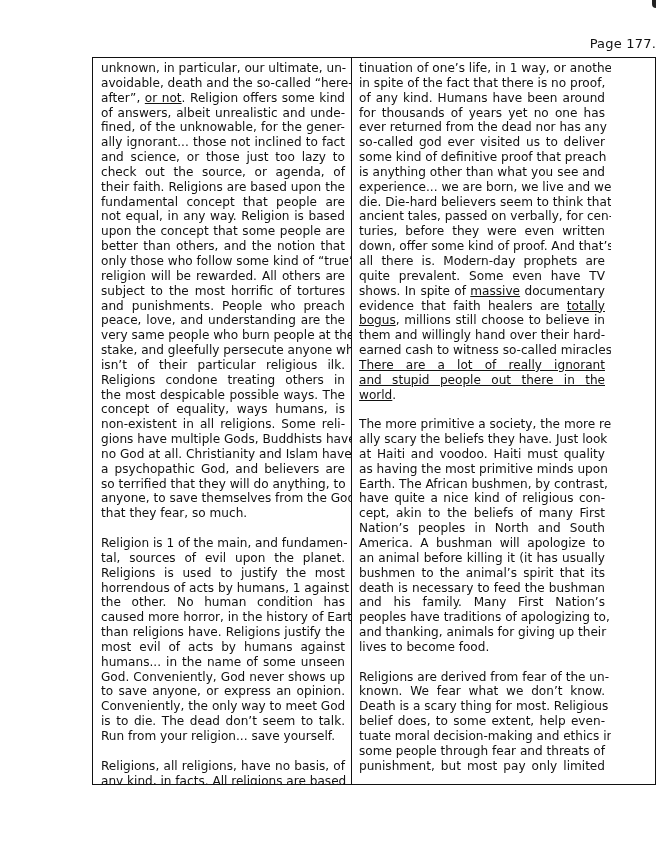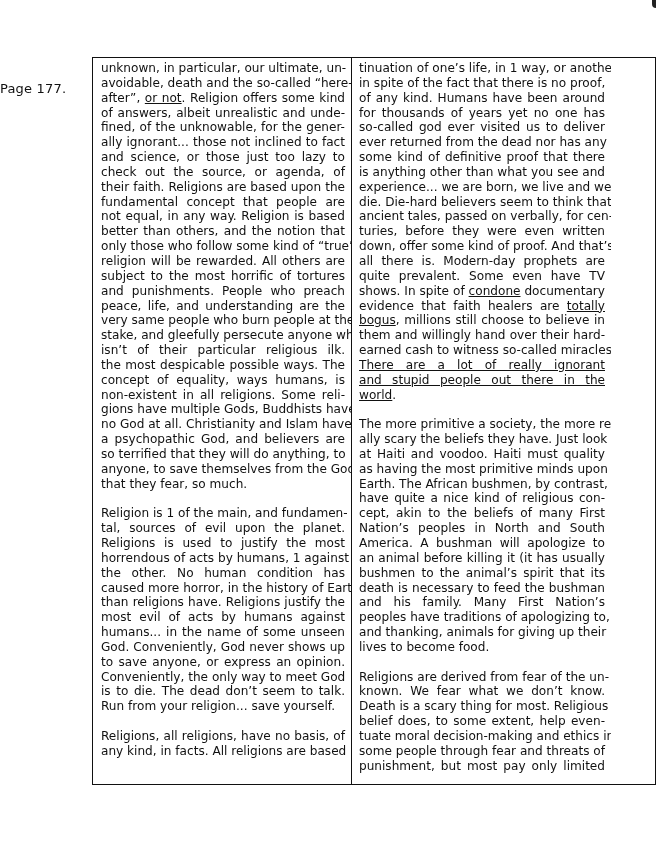--- a/index.html
+++ b/index.html
@@ -22,25 +22,24 @@
     width: 4px;
     height: 8px;
     background: #222;
     border-bottom-left-radius: 4px;
   }
   .page-header {
     position: absolute;
     top: 36px;
     left: 0;
     width: 656px;
-    text-align: left;
+    text-align: right;
     font-size: 13px;
     letter-spacing: 0.2px;
     color: #111;
-    margin-top: 45px;
   }
   .text-table {
     position: absolute;
     top: 57px;
     left: 92px;
     width: 564px;
     height: 728px;
     border: 1.5px solid #111;
     box-sizing: border-box;
     display: flex;
@@ -92,29 +91,31 @@
       <span class="line">avoidable, death and the so-called “here-</span>
       <span class="line">after”, <u>or not</u>. Religion offers some kind</span>
       <span class="line">of answers, albeit unrealistic and unde-</span>
       <span class="line">fined, of the unknowable, for the gener-</span>
       <span class="line">ally ignorant... those not inclined to fact</span>
       <span class="line">and science, or those just too lazy to</span>
       <span class="line">check out the source, or agenda, of</span>
       <span class="line">their faith. Religions are based upon the</span>
       <span class="line">fundamental concept that people are</span>
       <span class="line">not equal, in any way. Religion is based</span>
+      <span class="line">upon the concept that some people are</span>
       <span class="line">better than others, and the notion that</span>
       <span class="line">only those who follow some kind of “true”</span>
       <span class="line">religion will be rewarded. All others are</span>
       <span class="line">subject to the most horrific of tortures</span>
       <span class="line">and punishments. People who preach</span>
-      <span class="line">peace, life, and understanding are the</span>
+      <span class="line">peace, love, and understanding are the</span>
       <span class="line">very same people who burn people at the</span>
       <span class="line">stake, and gleefully persecute anyone who</span>
       <span class="line">isn’t of their particular religious ilk.</span>
+      <span class="line">Religions condone treating others in</span>
       <span class="line">the most despicable possible ways. The</span>
       <span class="line">concept of equality, ways humans, is</span>
       <span class="line">non-existent in all religions. Some reli-</span>
       <span class="line">gions have multiple Gods, Buddhists have</span>
       <span class="line">no God at all. Christianity and Islam have</span>
       <span class="line">a psychopathic God, and believers are</span>
       <span class="line">so terrified that they will do anything, to</span>
       <span class="line">anyone, to save themselves from the God</span>
       <span class="line last">that they fear, so much.</span>
       <span class="gap"></span>
@@ -134,32 +135,32 @@
       <span class="line last">Run from your religion... save yourself.</span>
       <span class="gap"></span>
       <span class="line">Religions, all religions, have no basis, of</span>
       <span class="line">any kind, in facts. All religions are based</span>
     </div>
   <div class="col col-right">
       <span class="line">tinuation of one’s life, in 1 way, or another,</span>
       <span class="line">in spite of the fact that there is no proof,</span>
       <span class="line">of any kind. Humans have been around</span>
       <span class="line">for thousands of years yet no one has</span>
+      <span class="line">ever returned from the dead nor has any</span>
       <span class="line">so-called god ever visited us to deliver</span>
-      <span class="line">ever returned from the dead nor has any</span>
-      <span class="line">some kind of definitive proof that there</span>
+      <span class="line">some kind of definitive proof that preach</span>
       <span class="line">is anything other than what you see and</span>
       <span class="line">experience... we are born, we live and we</span>
       <span class="line">die. Die-hard believers seem to think that</span>
       <span class="line">ancient tales, passed on verbally, for cen-</span>
       <span class="line">turies, before they were even written</span>
       <span class="line">down, offer some kind of proof. And that’s</span>
       <span class="line">all there is. Modern-day prophets are</span>
       <span class="line">quite prevalent. Some even have TV</span>
-      <span class="line">shows. In spite of <u>condone</u> documentary</span>
+      <span class="line">shows. In spite of <u>massive</u> documentary</span>
       <span class="line">evidence that faith healers are <u>totally</u></span>
       <span class="line"><u>bogus</u>, millions still choose to believe in</span>
       <span class="line">them and willingly hand over their hard-</span>
       <span class="line">earned cash to witness so-called miracles.</span>
       <span class="line"><u>There are a lot of really ignorant</u></span>
       <span class="line"><u>and stupid people out there in the</u></span>
       <span class="line last"><u>world</u>.</span>
       <span class="gap"></span>
       <span class="line">The more primitive a society, the more re-</span>
       <span class="line">ally scary the beliefs they have. Just look</span>

